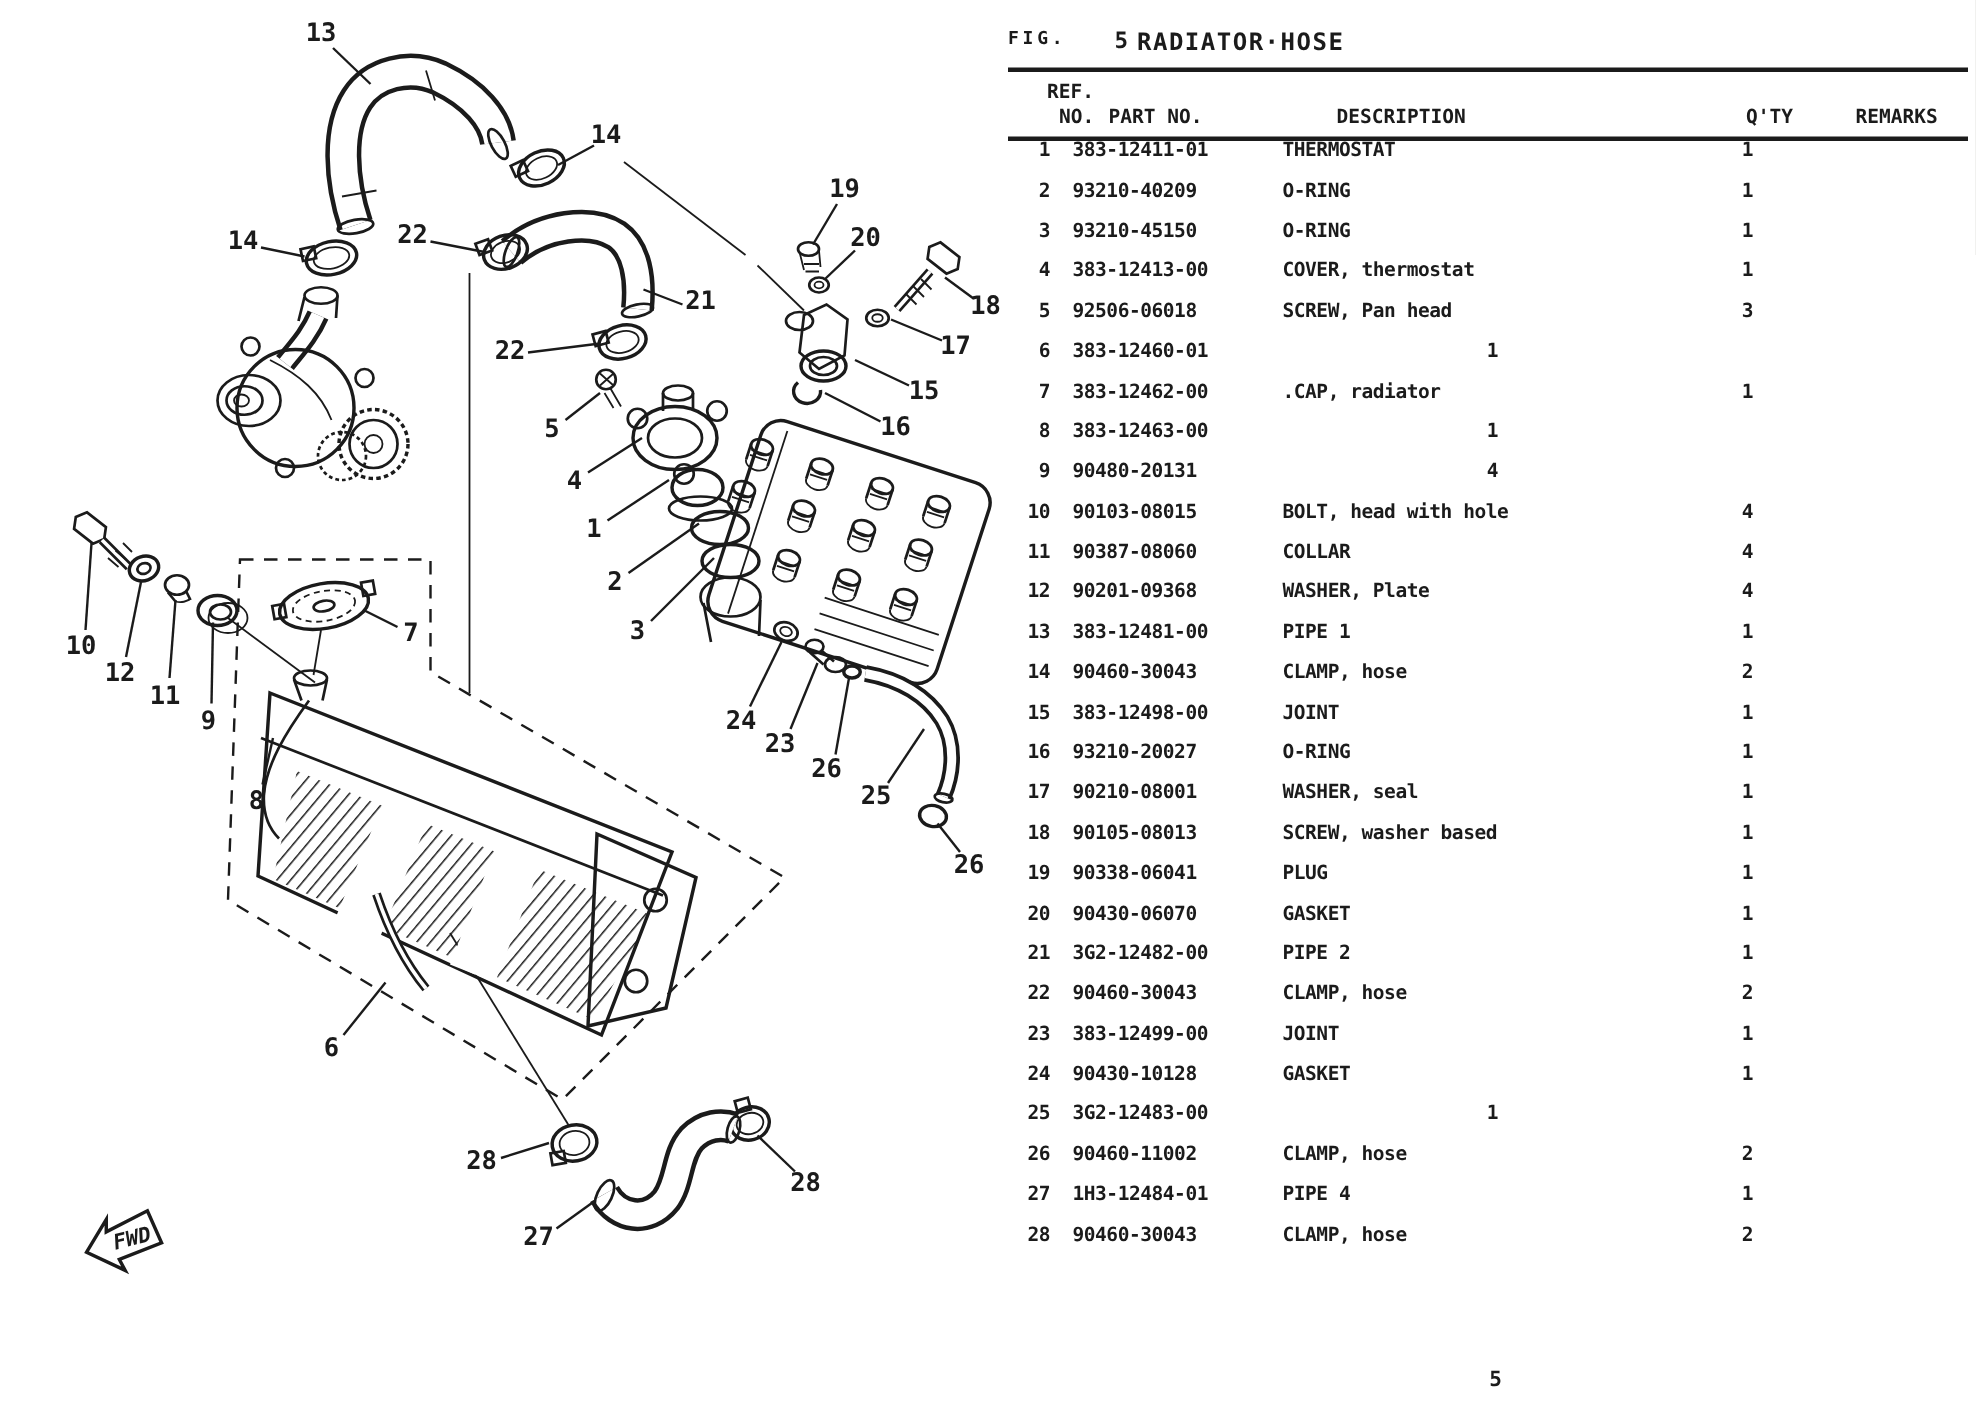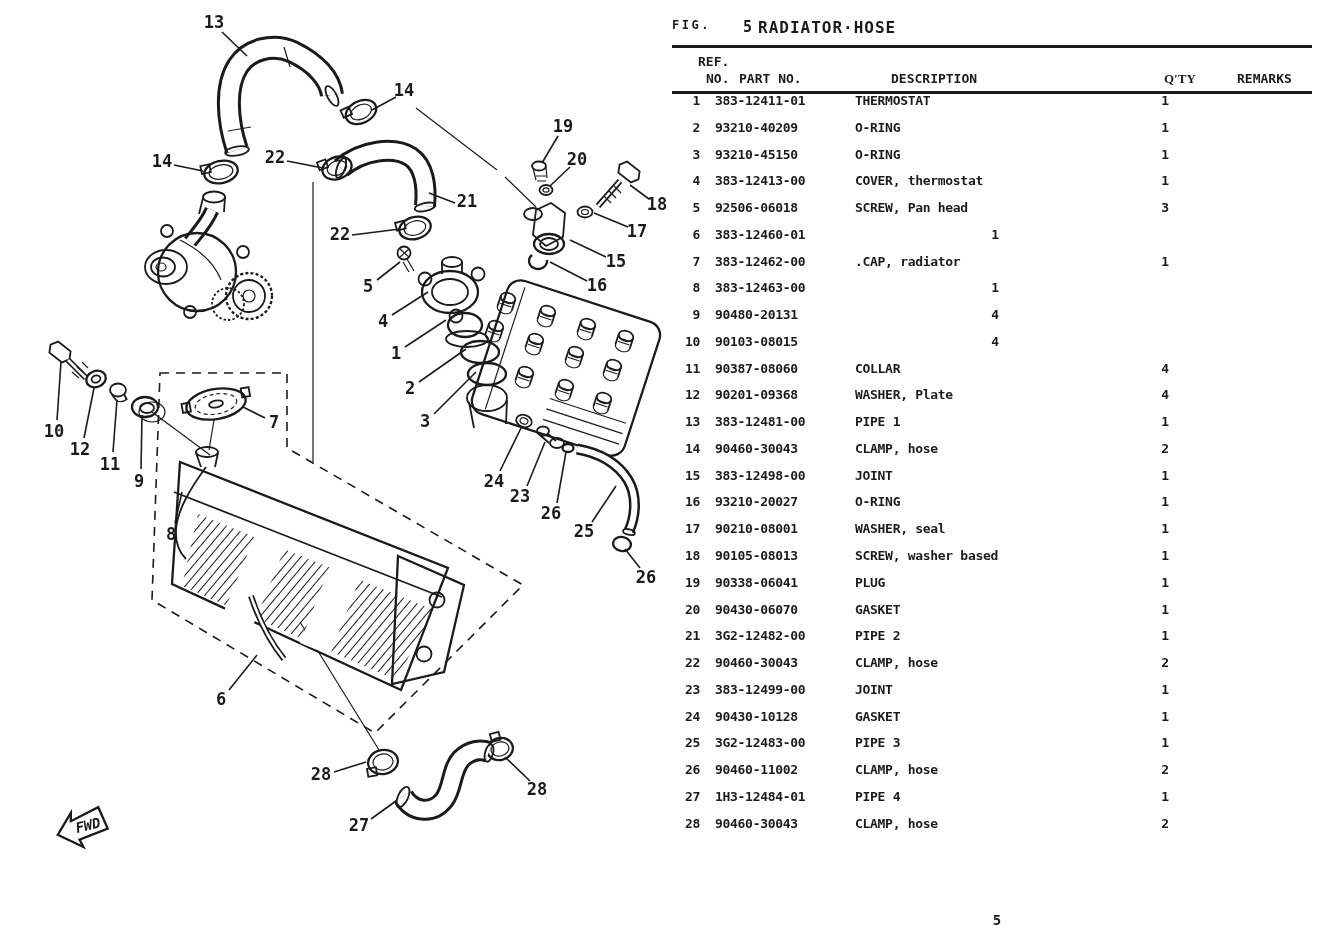--- a/index.html
+++ b/index.html
@@ -12,21 +12,21 @@
   #fig-num{left:71px;top:6px;font-size:15px;}
   #fig-name{left:86px;top:6px;font-size:16px;letter-spacing:1px;}
   .rule{position:absolute;left:0;width:640px;height:2.5px;background:#1b1b1b;}
   .rule1{top:33px;}
   .rule2{top:79px;}
   .hdr{font-size:13px;margin-left:24px;}
   #h-ref {left:2px;top:42px;}
   #h-no  {left:10px;top:59px;}
   #h-part{left:43px;top:59px;}
   #h-desc{left:195px;top:59px;}
-  #h-qty {left:468px;top:59px;font-family:Liberation Serif, serif;}
+  #h-qty {left:468px;top:59px;}
   #h-rem {left:541px;top:59px;}
   .rows{position:absolute;left:0;top:76px;right:0;}
   .row{display:grid;grid-template-columns:28px 155px 280px 60px 1fr;
        height:26.78px;line-height:26.78px;font-size:13px;font-weight:bold;letter-spacing:-0.3px;}
   .row .ref{text-align:right;}
   .row .part{padding-left:15px;}
   .row .qty{text-align:center;}
   .row .remarks{padding-left:18px;}
   #page-num{position:absolute;left:985px;top:912px;width:24px;text-align:center;
             font-size:14px;font-weight:bold;}
@@ -409,20 +409,21 @@
         </div>
         <div class="row">
           <span class="ref">9</span>
           <span class="part">90480-20131</span>
           <span class="qty">4</span>
           <span class="remarks"></span>
         </div>
         <div class="row">
           <span class="ref">10</span>
           <span class="part">90103-08015</span>
+          <span class="desc">BOLT, head with hole</span>
           <span class="qty">4</span>
           <span class="remarks"></span>
         </div>
         <div class="row">
           <span class="ref">11</span>
           <span class="part">90387-08060</span>
           <span class="desc">COLLAR</span>
           <span class="qty">4</span>
           <span class="remarks"></span>
         </div>
@@ -513,21 +514,20 @@
         <div class="row">
           <span class="ref">24</span>
           <span class="part">90430-10128</span>
           <span class="desc">GASKET</span>
           <span class="qty">1</span>
           <span class="remarks"></span>
         </div>
         <div class="row">
           <span class="ref">25</span>
           <span class="part">3G2-12483-00</span>
-          <span class="desc">PIPE 3</span>
           <span class="qty">1</span>
           <span class="remarks"></span>
         </div>
         <div class="row">
           <span class="ref">26</span>
           <span class="part">90460-11002</span>
           <span class="desc">CLAMP, hose</span>
           <span class="qty">2</span>
           <span class="remarks"></span>
         </div>

